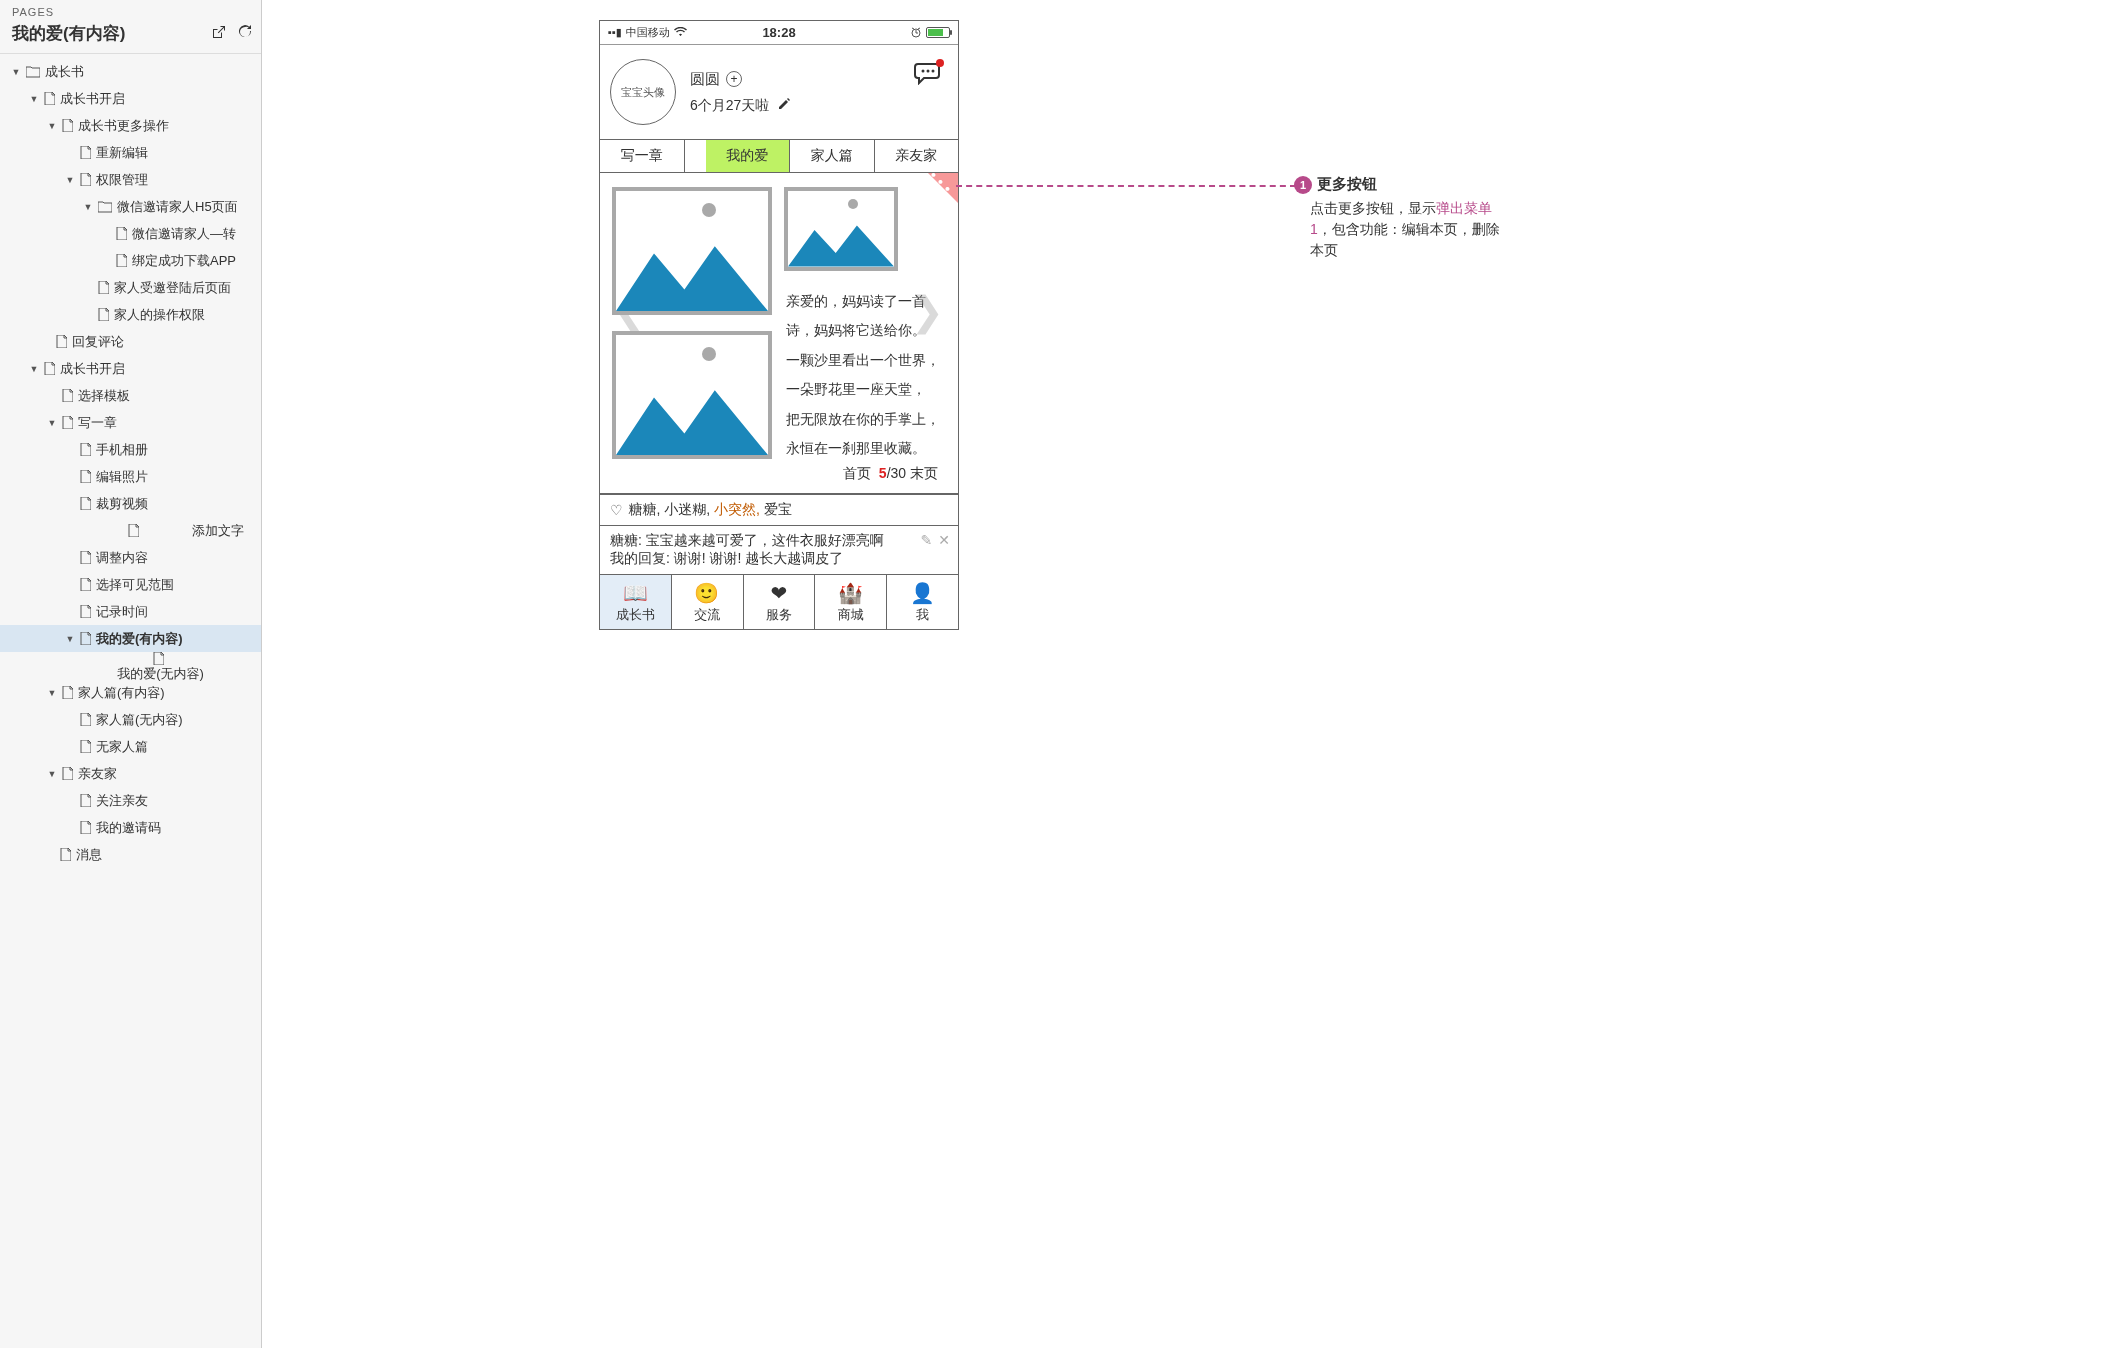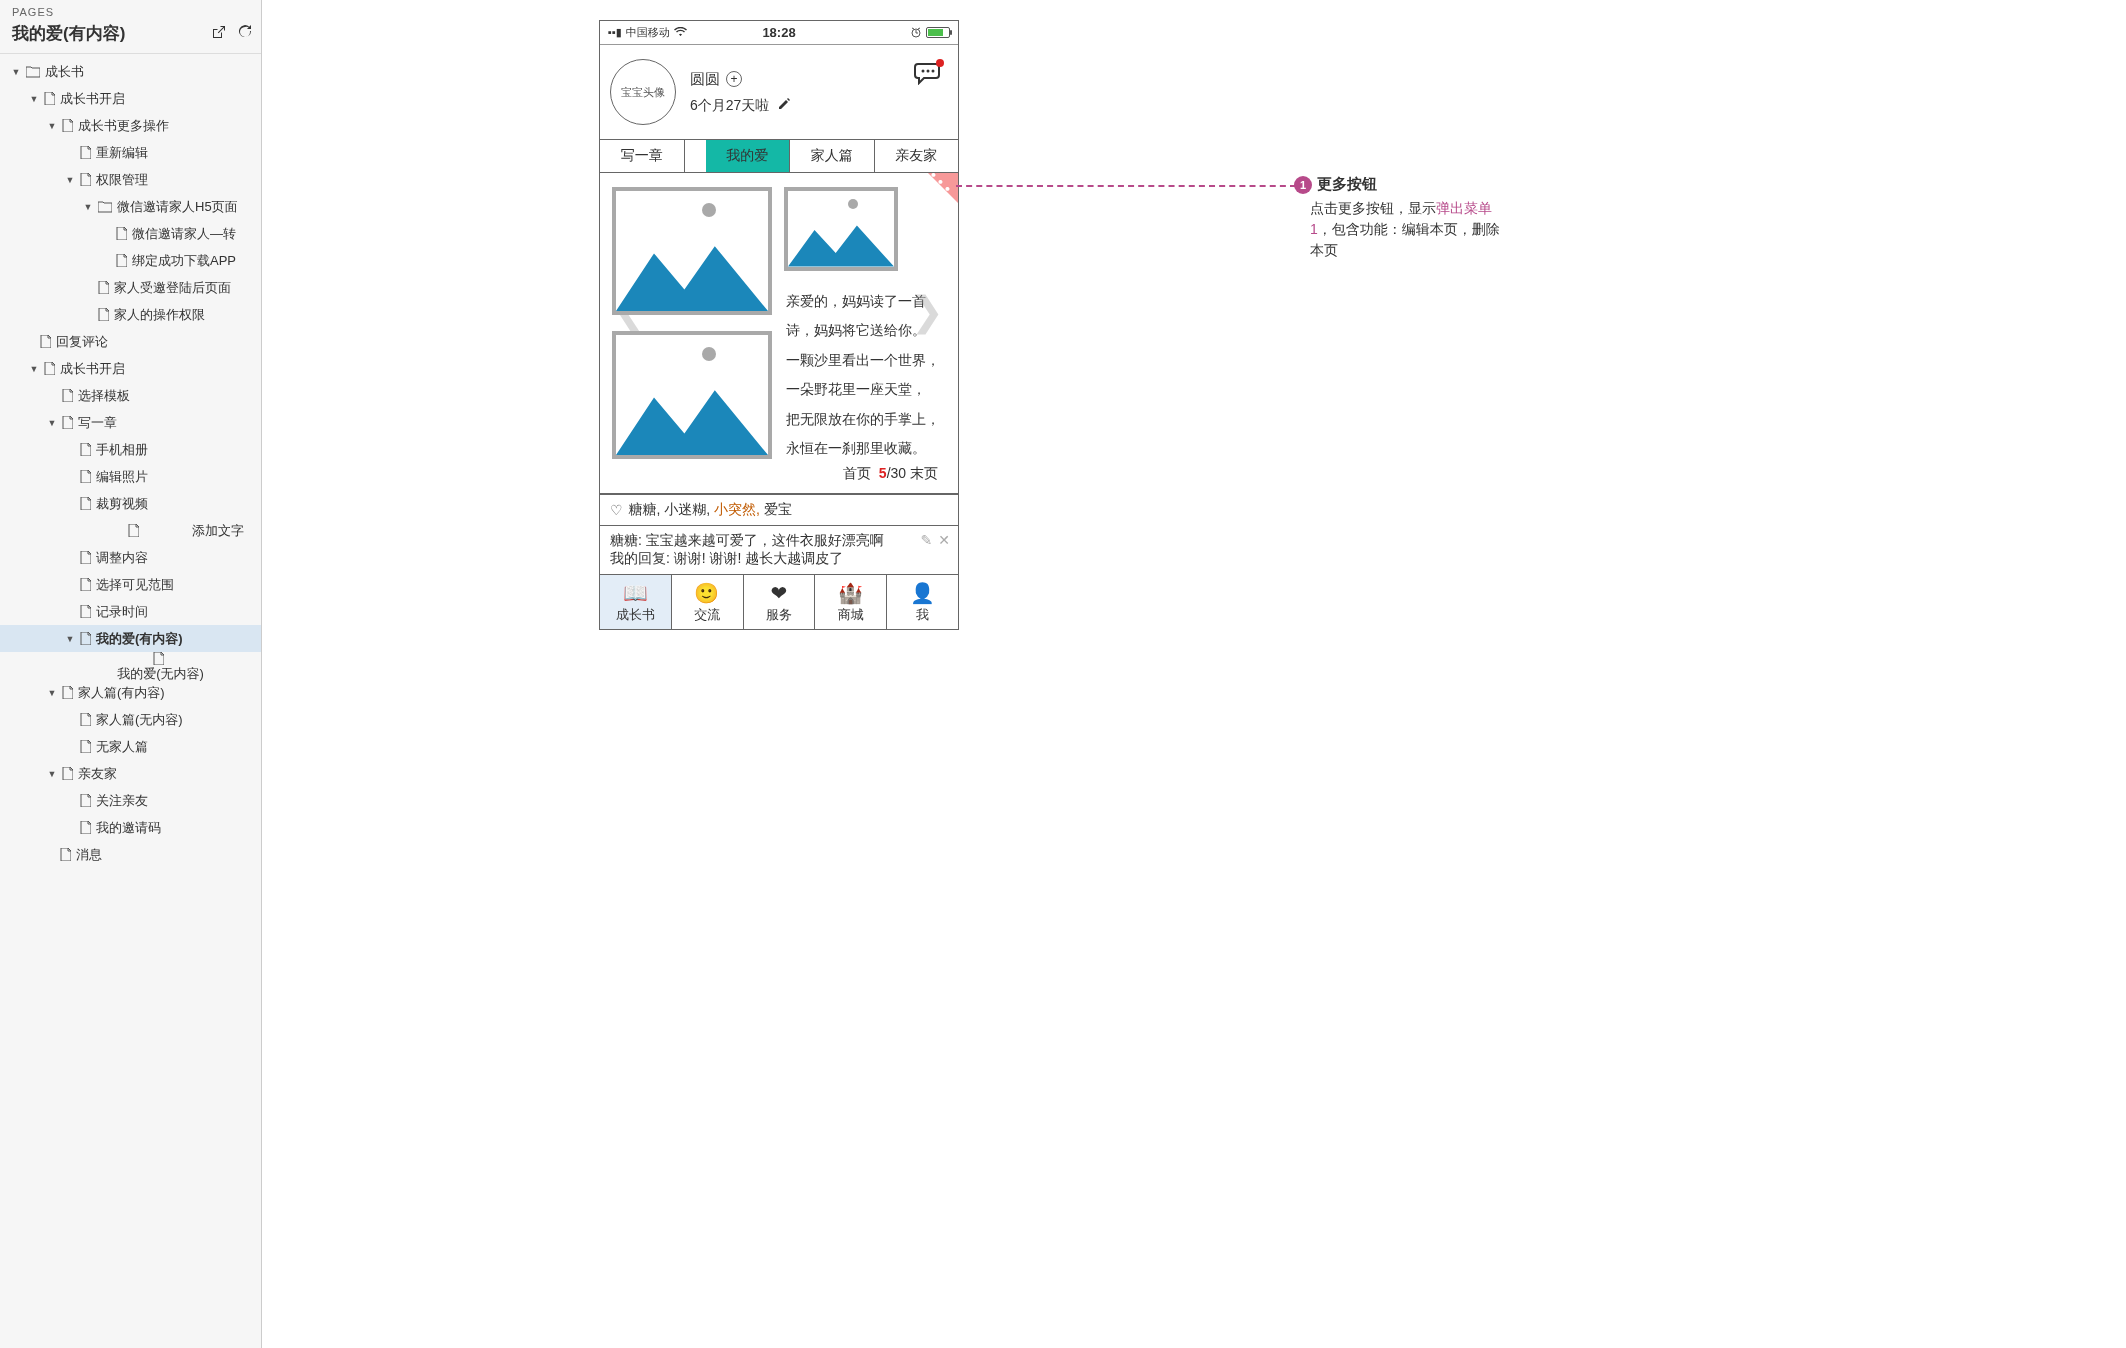--- a/index.html
+++ b/index.html
@@ -31,21 +31,21 @@
 .statusbar .sb-right{flex:1; display:flex; justify-content:flex-end; align-items:center; gap:4px;}
 .profile{ display:flex; align-items:center; padding:14px 10px; position:relative;}
 .avatar{ width:66px; height:66px; border:1px solid #666; border-radius:50%; display:flex; align-items:center; justify-content:center; font-size:11px; color:#555; margin-right:14px;}
 .pname-row{display:flex; align-items:center; gap:6px; font-size:15px; margin-bottom:8px;}
 .plus-circle{width:16px;height:16px;border:1px solid #666;border-radius:50%;display:flex;align-items:center;justify-content:center;font-size:12px;}
 .age-row{display:flex;align-items:center;gap:8px;font-size:14px;}
 .chat-icon{position:absolute; right:16px; top:16px;}
 .tabs{display:flex; border-top:1px solid #666;border-bottom:1px solid #666;}
 .tab{flex:1; text-align:center; padding:7px 0; font-size:14px; border-right:1px solid #666;}
 .tab:last-child{border-right:none;}
-.tab.active{background:#14b8a6;margin-left:21px;}
+.tab.active{background:#bef264;margin-left:21px;}
 .content{border-bottom:1px solid #666; padding:14px 12px 6px; position:relative;}
 .corner{position:absolute; top:0; right:0; width:0; height:0; border-top:30px solid rgba(240,70,70,0.55); border-left:30px solid transparent;}
 .corner-dots{position:absolute; top:4px; right:4px; transform:rotate(45deg); color:#fff; font-size:9px; letter-spacing:1px;}
 .cols{display:flex; gap:12px;}
 .c-left{display:flex; flex-direction:column; gap:16px;}
 .img-ph{border:4px solid #a9a9a9; display:flex; align-items:flex-end; justify-content:center; position:relative; background:#fff;}
 .img-ph .sun{position:absolute; width:14px;height:14px;border-radius:50%;background:#a9a9a9;}
 .img-ph .mtn{fill:#1b87ba;}
 .img-big{width:160px;height:128px;}
 .img-big .sun{top:12px;right:52px;}
@@ -189,21 +189,21 @@
         <div class="tree-row" style="padding-left: 78px;">
           <span class="tw"></span>
           <span class="ticon">
             <svg width="11" height="13" viewBox="0 0 11 13">
               <path d="M1 0h7l3 3v10H1z" fill="none" stroke="#555"></path>
               <path d="M8 0v3h3" fill="none" stroke="#555"></path>
             </svg>
           </span>
           <span>家人的操作权限</span>
         </div>
-        <div class="tree-row" style="padding-left: 20px;">
+        <div class="tree-row" style="padding-left: 36px;">
           <span class="tw"></span>
           <span class="ticon">
             <svg width="11" height="13" viewBox="0 0 11 13">
               <path d="M1 0h7l3 3v10H1z" fill="none" stroke="#555"></path>
               <path d="M8 0v3h3" fill="none" stroke="#555"></path>
             </svg>
           </span>
           <span>回复评论</span>
         </div>
         <div class="tree-row" style="padding-left: 24px;">

